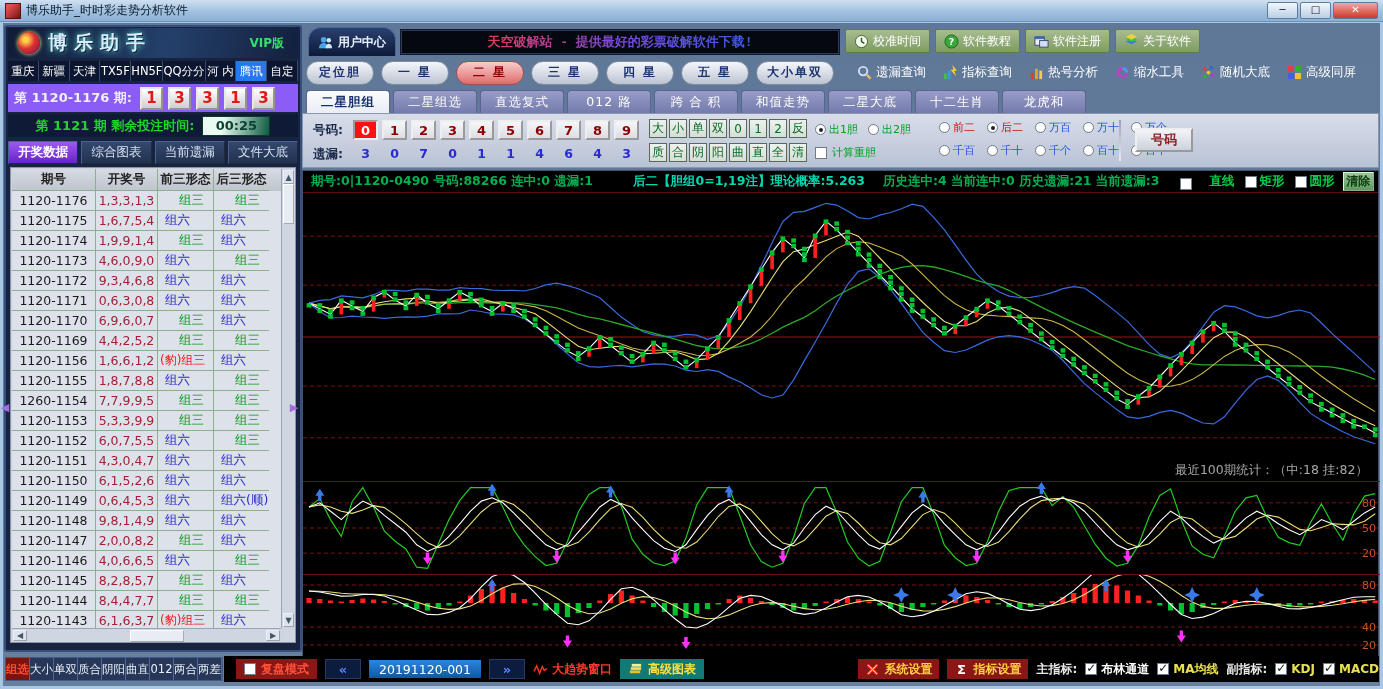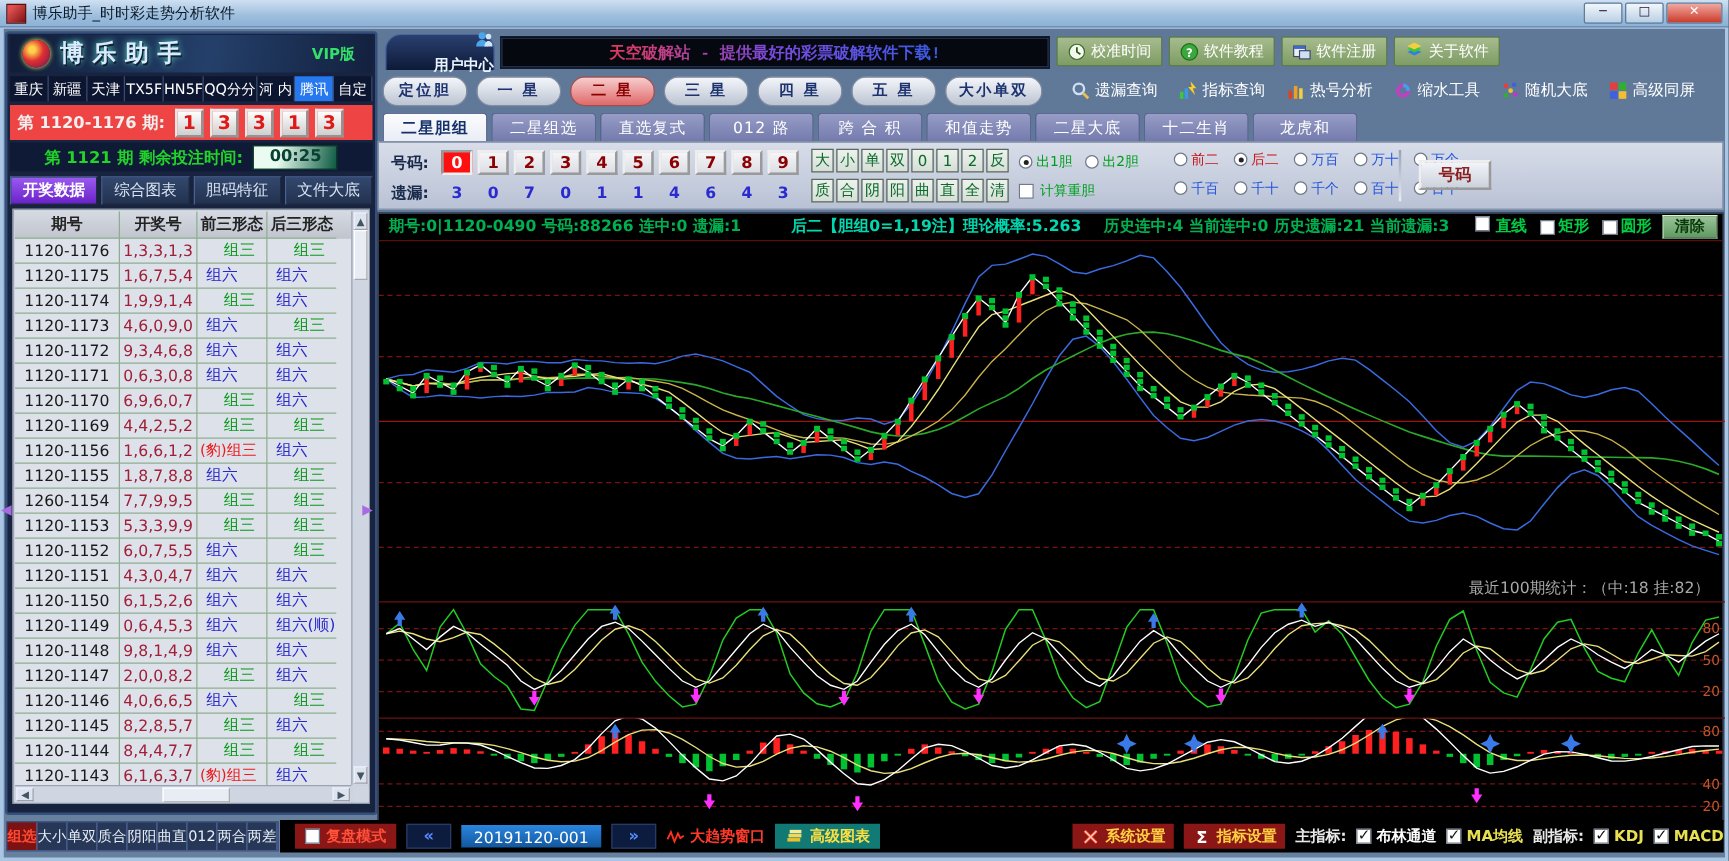--- a/index.html
+++ b/index.html
@@ -26,21 +26,21 @@
     background:linear-gradient(100deg,#101c38,#24406a 55%,#13203e);overflow:hidden;}
   .logo-swirl{width:22px;height:22px;border-radius:50%;margin:0 8px 0 10px;
     background:radial-gradient(circle at 35% 35%,#ffd24a 12%,#e03030 45%,#6a1060);box-shadow:0 0 4px #ff6;}
   .logo-text{font-size:19px;font-weight:bold;letter-spacing:7px;color:#d9ecff;
     text-shadow:1px 1px 0 #123,0 0 6px #6fd;}
   .logo-vip{margin-left:auto;margin-right:14px;color:#35e06a;font-size:12px;font-weight:bold;}
   .province-row{position:absolute;left:8px;top:61px;width:290px;height:20px;display:flex;background:#0c1630;}
   .ptab{flex:1;color:#fff;font-size:11.5px;display:flex;align-items:center;justify-content:center;
     border-right:1px solid #3a4a6e;white-space:nowrap;cursor:default;}
   .ptab.on{background:#2578ee;}
-  .period-row{position:absolute;left:8px;top:84px;width:290px;height:28px;background:#ef4444;
+  .period-row{position:absolute;left:8px;top:84px;width:290px;height:28px;background:#8b5cf6;
     display:flex;align-items:center;}
   .period-label{color:#efefef;font-size:13px;font-weight:bold;margin-left:6px;margin-right:8px;}
   .digit-box{width:23px;height:23px;margin-right:5px;background:linear-gradient(#ffffff,#cfcfcf);
     border:2px outset #e8e8e8;box-sizing:border-box;color:#e01818;font-weight:bold;font-size:15px;
     display:flex;align-items:center;justify-content:center;}
   .timer-row{position:absolute;left:8px;top:114px;width:290px;height:23px;background:#0e1a36;
     display:flex;align-items:center;justify-content:center;gap:8px;}
   .timer-label{color:#22d42a;font-size:13px;font-weight:bold;}
   .timer-box{width:66px;height:18px;background:linear-gradient(100deg,#eafcf2 30%,#0d5a42);
     border:1px solid #0a3a2a;color:#0a4232;font-weight:bold;font-size:13px;text-align:center;line-height:18px;}
@@ -73,21 +73,21 @@
     border:1px solid #45598a;box-sizing:border-box;}
   .bltab{flex:1;display:flex;align-items:center;justify-content:center;color:#e8eef8;font-size:11.5px;
     border-right:1px solid #516795;white-space:nowrap;cursor:default;}
   .bltab.on{background:#7c1212;color:#ff4a34;font-weight:bold;}
   
   .handle{position:absolute;width:10px;height:30px;color:#a86ae0;font-size:11px;display:flex;
     align-items:center;justify-content:center;}
   
   .user-tab{position:absolute;left:308px;top:27px;width:88px;height:29px;border-radius:13px 13px 0 0;
     background:linear-gradient(#2a4070,#0d1a38);border:1px solid #4a66a0;border-bottom:none;
-    display:flex;align-items:flex-end;justify-content:center;gap:5px;color:#e8f2ff;font-weight:bold;box-sizing:border-box;flex-direction:column;}
+    display:flex;align-items:center;justify-content:center;gap:5px;color:#e8f2ff;font-weight:bold;box-sizing:border-box;}
   .marquee{position:absolute;left:400px;top:29px;width:438px;height:24px;background:#05080f;
     border:1px solid #121a2c;box-shadow:inset 0 0 0 1px #2a3a5c;display:flex;align-items:center;justify-content:center;font-family:Liberation Mono, monospace;}
   .marquee span{font-size:13px;font-weight:bold;background:linear-gradient(90deg,#e03a5a,#7a4ae0,#3a5ae0);
     -webkit-background-clip:text;background-clip:text;color:transparent;}
   .hdr-btns{position:absolute;left:845px;top:29px;height:24px;display:flex;gap:5px;}
   .gbtn{height:24px;padding:0 8px;display:flex;align-items:center;gap:4px;color:#fff;font-size:12px;
     background:linear-gradient(#a7bc8e,#7e9c64);border:1px solid #5c7c48;border-radius:2px;box-sizing:border-box;}
   
   .star-row{position:absolute;left:306px;top:59px;right:6px;height:27px;display:flex;align-items:center;gap:7px;}
   .pill{min-width:68px;height:24px;padding:0 10px;border-radius:12px;box-sizing:border-box;
@@ -207,21 +207,21 @@
   </div>
 
   <div class="timer-row">
     <span class="timer-label">第 1121 期 剩余投注时间:</span>
     <span class="timer-box">00:25</span>
   </div>
 
   <div class="left-tabs" id="left-tabs">
       <div class="ltab on">开奖数据</div>
       <div class="ltab">综合图表</div>
-      <div class="ltab">胆码特征</div>
+      <div class="ltab">当前遗漏</div>
       <div class="ltab">文件大底</div>
     </div>
 
   <div class="table-wrap">
     <div class="tbl" id="tbl">
         <div class="trow head">
           <div class="cell w1">期号</div>
           <div class="cell w2">开奖号</div>
           <div class="cell w3">前三形态</div>
           <div class="cell w4">后三形态</div>
@@ -599,21 +599,21 @@
     <div class="vdiv" style="left:816px"></div>
     <div class="numbtn-big" style="left:832px;top:14px">号码</div>
   </div>
 
   <div class="chart-area">
     <div class="chart-info">
       <span class="ci-left">期号:0|1120-0490  号码:88266  连中:0  遗漏:1</span>
       <span class="ci-mid">后二【胆组0=1,19注】理论概率:5.263</span>
       <span class="ci-right">历史连中:4  当前连中:0  历史遗漏:21  当前遗漏:3</span>
       <span class="ci-draw" id="draw-cbs">
-          <span style="display: inline-flex; align-items: flex-start; gap: 5px; margin-left: 6px;">
+          <span style="display: inline-flex; align-items: flex-end; gap: 18px; margin-left: 6px;">
             <span class="cb"></span>
             <span>直线</span>
           </span>
           <span style="display: inline-flex; align-items: center; gap: 3px; margin-left: 6px;">
             <span class="cb"></span>
             <span>矩形</span>
           </span>
           <span style="display: inline-flex; align-items: center; gap: 3px; margin-left: 6px;">
             <span class="cb"></span>
             <span>圆形</span>

